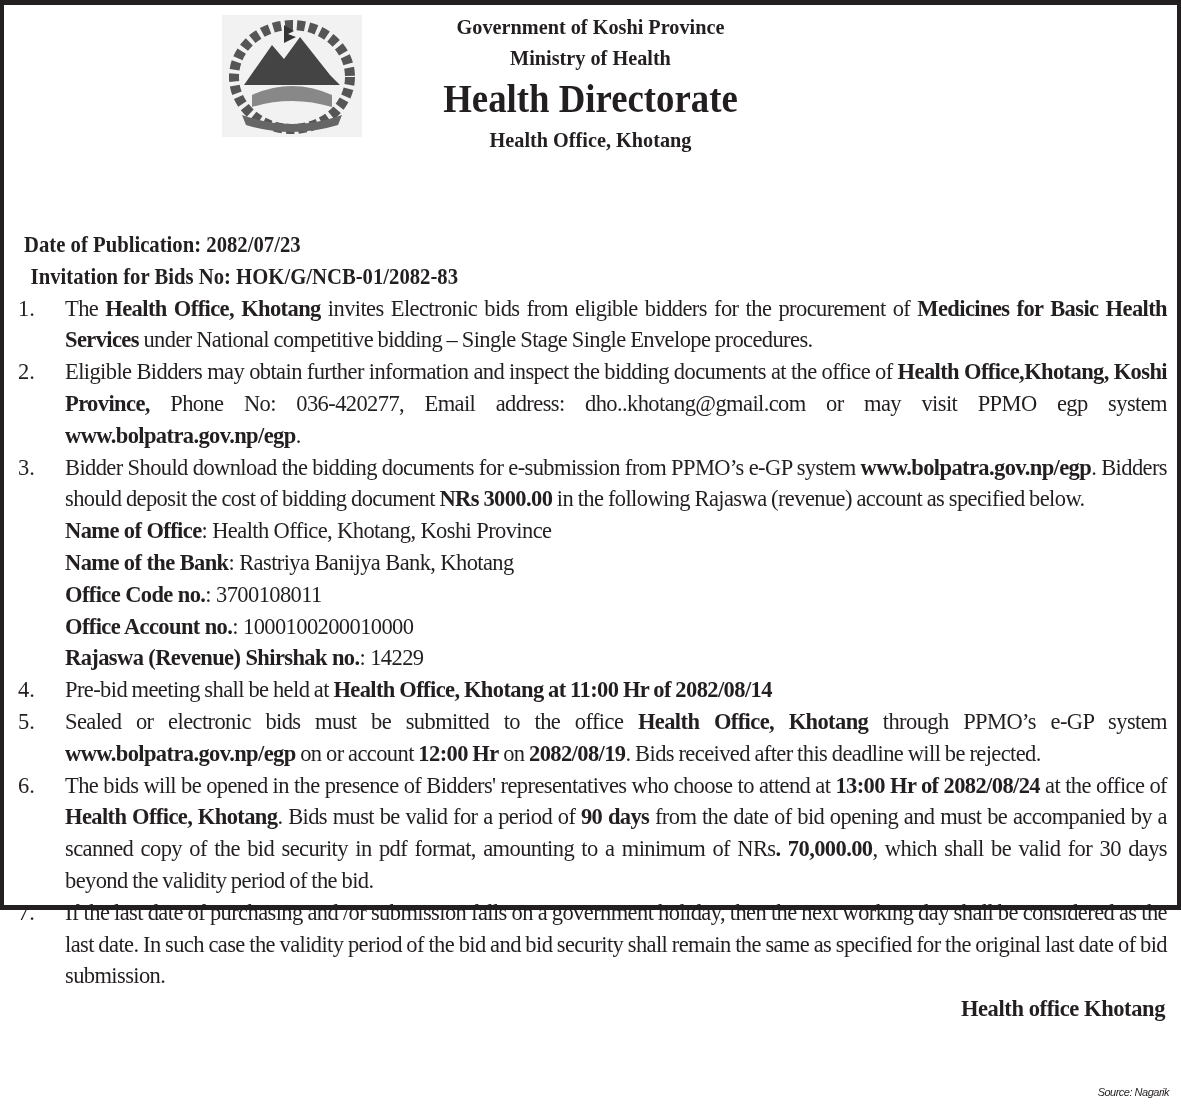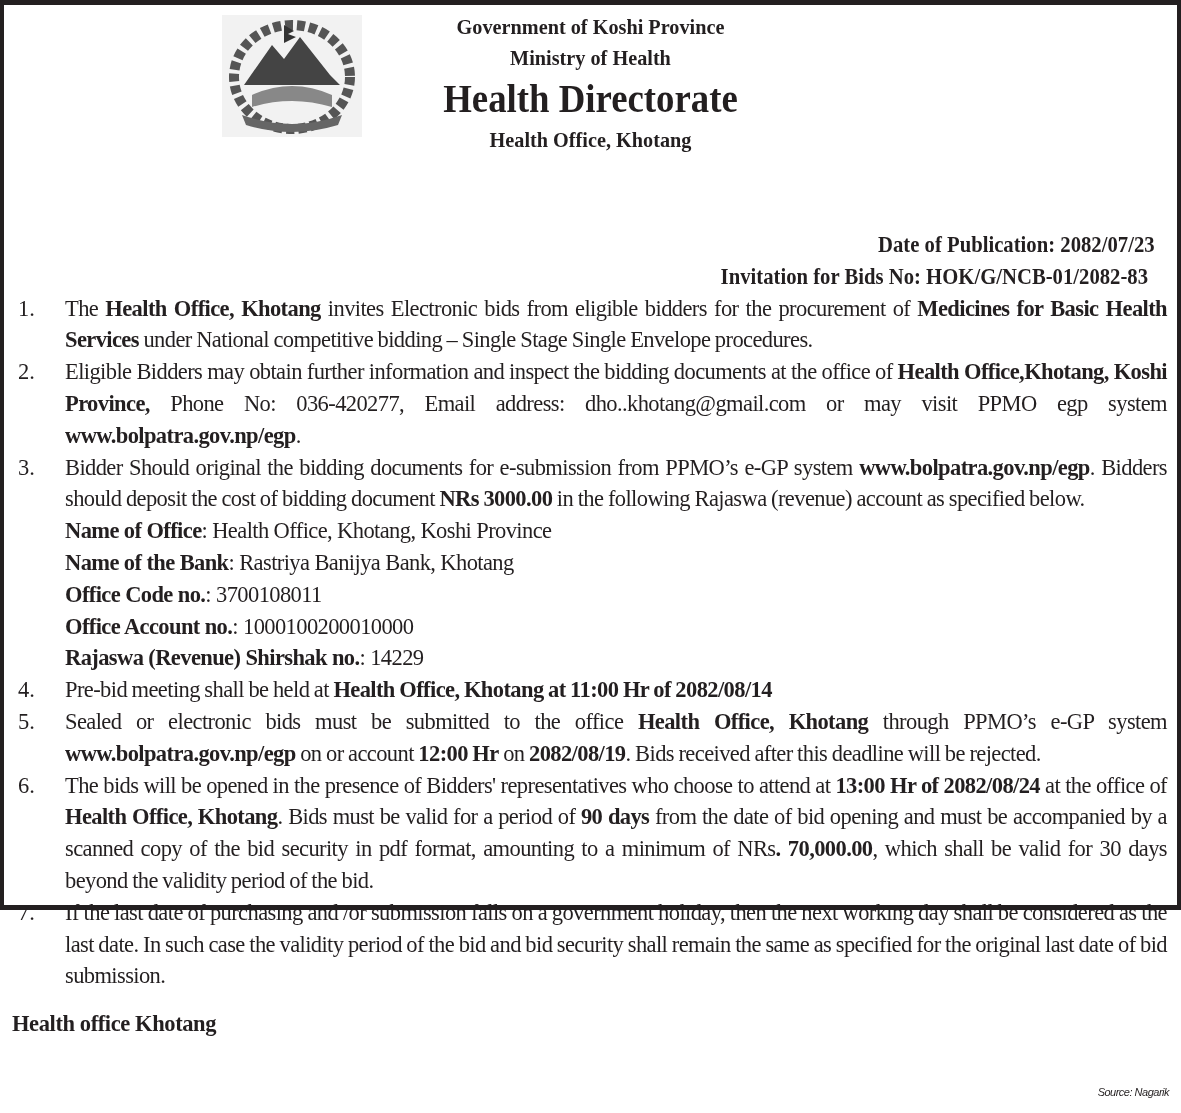--- a/index.html
+++ b/index.html
@@ -11,28 +11,28 @@
   .emblem { position:absolute; left:218px; top:10px; width:140px; height:122px; }
   .hdr-text { position:absolute; left:0; right:0; top:6px; text-align:center; padding-left:0; }
   .hdr-line1 { font-weight:bold; font-size:22px; line-height:31px; transform:scaleX(0.92); }
   .hdr-line2 { font-weight:bold; font-size:22px; line-height:31px; transform:scaleX(0.92); }
   .hdr-title { font-weight:bold; font-size:40px; line-height:52px; transform:scaleX(0.92); }
   .hdr-sub { font-weight:bold; font-size:22px; line-height:30px; transform:scaleX(0.92); }
   .banner { position:absolute; left:0; right:0; top:166px; height:56px; background:#231f20;
             color:#fff; text-align:center; font-weight:bold; font-size:44px; line-height:58px; }
   .banner span { display:inline-block; transform:scaleX(0.92); }
   .body { position:absolute; left:0; right:0; top:224px; padding:0 10px 0 8px; font-size:22.5px; line-height:31.8px; }
-  .center { text-align:right; font-weight:bold; }
+  .center { text-align:left; font-weight:bold; }
   .center span { display:inline-block; transform:scaleX(0.92); }
   .item { display:flex; }
   .num { width:53px; flex:0 0 53px; padding-left:6px; box-sizing:border-box; }
   .txt { flex:1; text-align:justify; letter-spacing:-0.6px; word-spacing:-0.5px; }
   .sub { padding-left:53px; letter-spacing:-0.6px; }
   b { font-weight:bold; }
-  .sign { font-weight:bold; padding-right:2px; margin-top:16px; letter-spacing:-0.4px; }
+  .sign { text-align:right; font-weight:bold; padding-right:2px; margin-top:1px; letter-spacing:-0.4px; }
   .source { position:absolute; right:12px; top:1086px; font-family:"Liberation Sans", sans-serif;
             font-style:italic; font-size:11px; color:#231f20; letter-spacing:-0.5px; }
 </style>
 </head>
 <body>
 
 <div class="frame">
   <div class="header">
     <svg class="emblem" viewBox="0 0 140 122">
       <rect x="0" y="0" width="140" height="122" fill="#f2f2f2"></rect>
@@ -58,21 +58,21 @@
         <div class="item">
           <div class="num">1.</div>
           <div class="txt"><span>The </span><b>Health Office, Khotang</b><span> invites Electronic bids from eligible bidders for the procurement of </span><b>Medicines for Basic Health Services</b><span> under National competitive bidding – Single Stage Single Envelope procedures.</span></div>
         </div>
         <div class="item">
           <div class="num">2.</div>
           <div class="txt"><span>Eligible Bidders may obtain further information and inspect the bidding documents at the office of </span><b>Health Office,Khotang, Koshi Province,</b><span> Phone No: 036-420277, Email address: dho..khotang@gmail.com or may visit PPMO egp system </span><b>www.bolpatra.gov.np/egp</b><span>.</span></div>
         </div>
         <div class="item">
           <div class="num">3.</div>
-          <div class="txt"><span>Bidder Should original the bidding documents for e-submission from PPMO’s e-GP system </span><b>www.bolpatra.gov.np/egp</b><span>. Bidders should deposit the cost of bidding document </span><b>NRs 3000.00</b><span> in the following Rajaswa (revenue) account as specified below.</span></div>
+          <div class="txt"><span>Bidder Should download the bidding documents for e-submission from PPMO’s e-GP system </span><b>www.bolpatra.gov.np/egp</b><span>. Bidders should deposit the cost of bidding document </span><b>NRs 3000.00</b><span> in the following Rajaswa (revenue) account as specified below.</span></div>
         </div>
         <div class="sub"><b>Name of Office</b><span>: Health Office, Khotang, Koshi Province</span></div>
         <div class="sub"><b>Name of the Bank</b><span>: Rastriya Banijya Bank, Khotang</span></div>
         <div class="sub"><b>Office Code no.</b><span>: 3700108011</span></div>
         <div class="sub"><b>Office Account no.</b><span>: 1000100200010000</span></div>
         <div class="sub"><b>Rajaswa (Revenue) Shirshak no.</b><span>: 14229</span></div>
         <div class="item">
           <div class="num">4.</div>
           <div class="txt"><span>Pre-bid meeting shall be held at </span><b>Health Office, Khotang at 11:00 Hr of 2082/08/14</b></div>
         </div>

